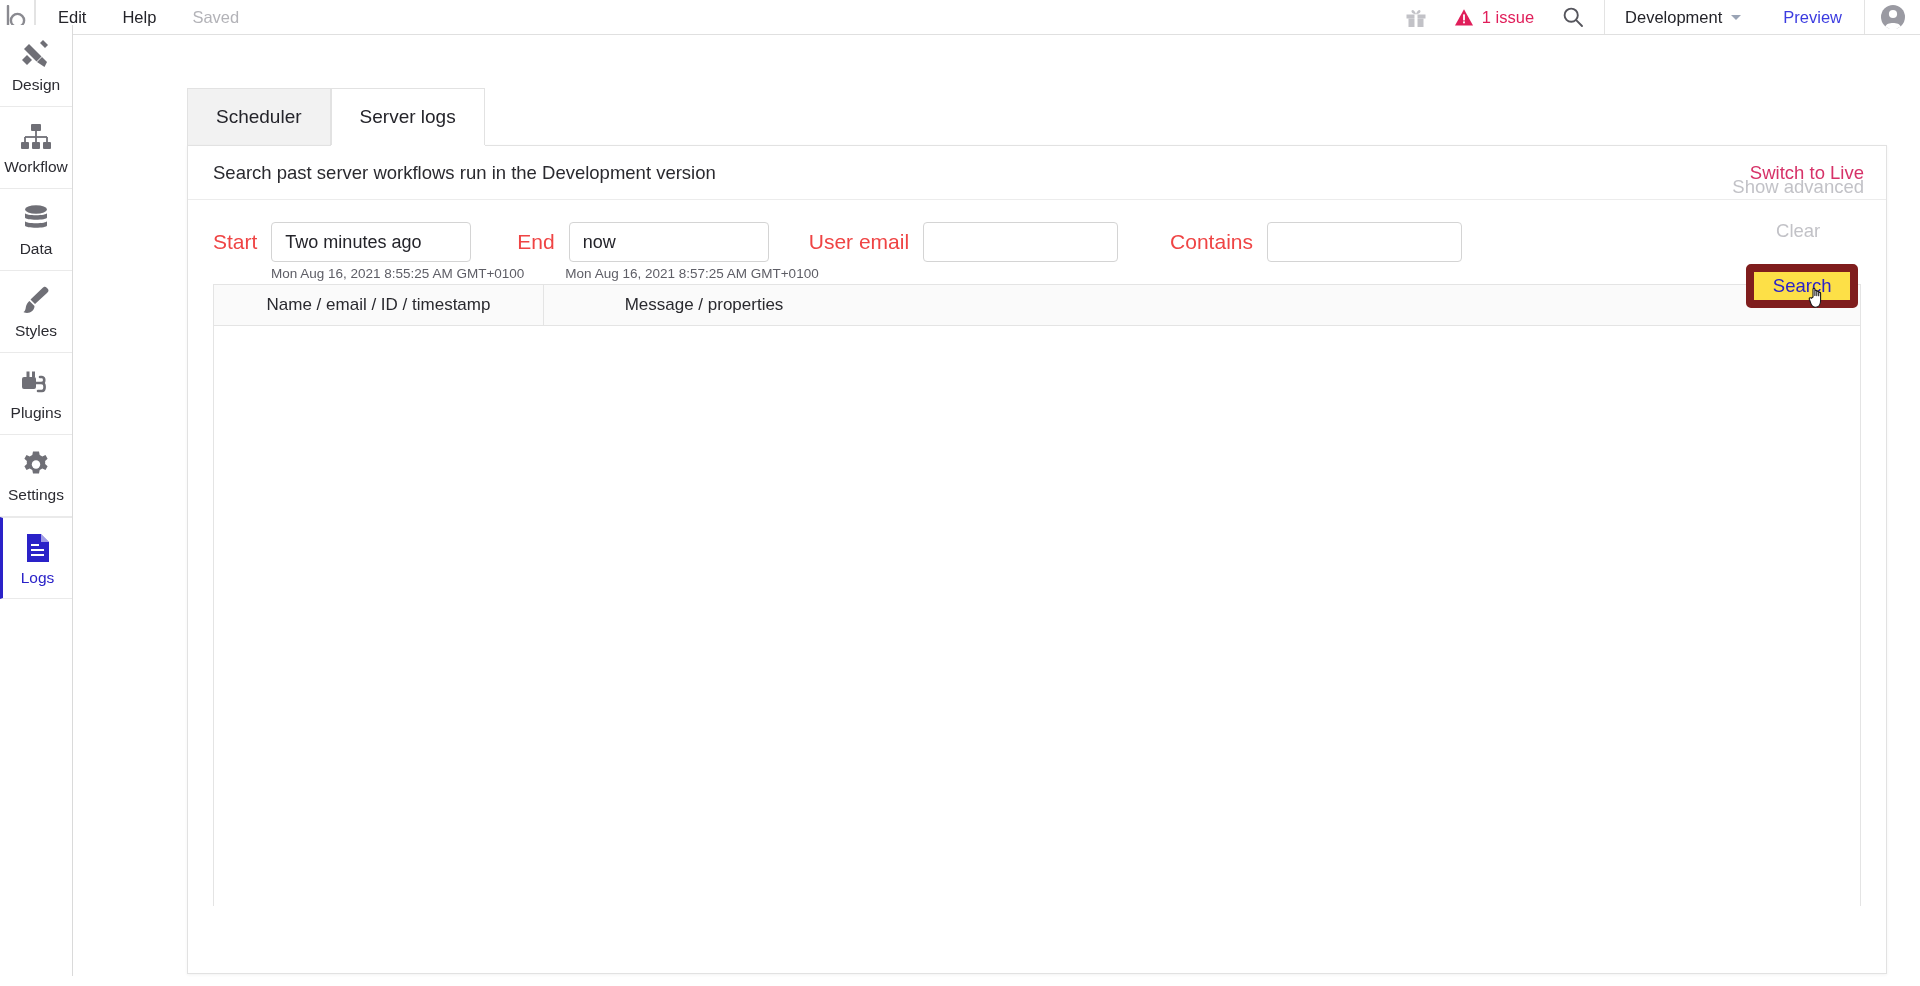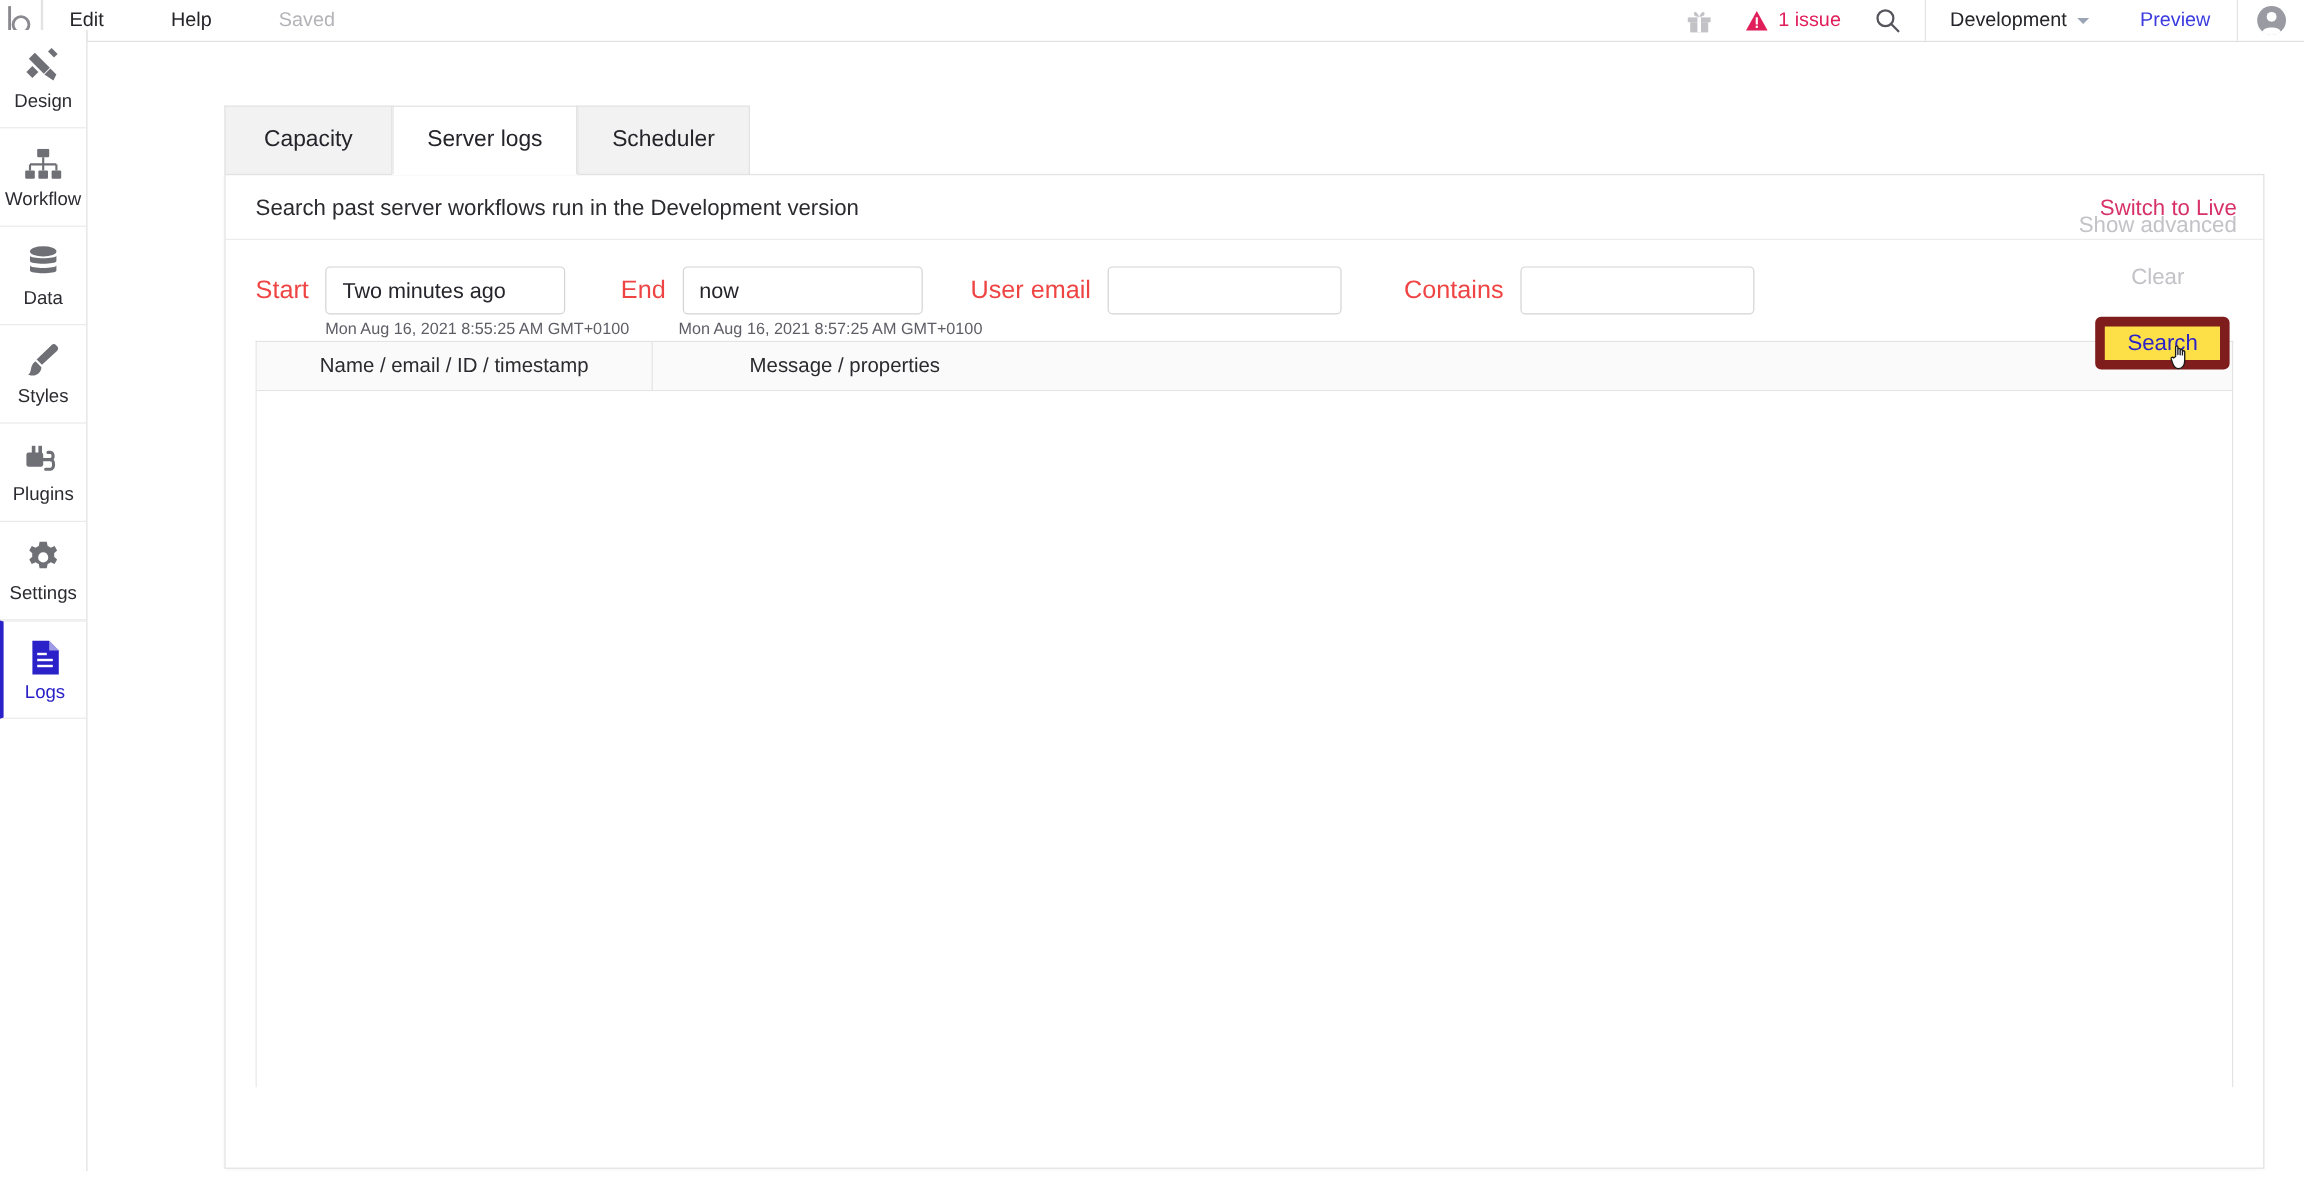--- a/index.html
+++ b/index.html
@@ -40,21 +40,21 @@
   }
   .caret-down {
     width: 0; height: 0;
     border-left: 6px solid transparent;
     border-right: 6px solid transparent;
     border-top: 6px solid #b8b8be;
     margin-left: 8px;
   }
   .topbar-menu {
     display: flex; align-items: center; height: 34px;
-    padding-left: 22px; gap: 56px;
+    padding-left: 22px; gap: 36px;
   }
   .topbar-menu .tb-item {
     font-size: 16.5px; color: #24242a; cursor: pointer; white-space: nowrap;
   }
   .topbar-menu .tb-item.muted { color: #b3b3b8; cursor: default; }
   .topbar-right {
     margin-left: auto; display: flex; align-items: center; height: 34px;
   }
   .gift-icon { margin-right: 26px; cursor: pointer; display: flex; }
   .issue-pill {
@@ -423,27 +423,24 @@
     </span>
     <span class="si-label">Logs</span>
   </div>
 
 </div>
 
 <div class="main">
 
   <div class="tabs-row">
     <div class="tab">
-      <span>Capacity</span>
+      <span>Scheduler</span>
     </div>
     <div class="tab active">
       <span>Server logs</span>
-    </div>
-    <div class="tab">
-      <span>Scheduler</span>
     </div>
   </div>
 
   <div class="panel">
 
     <div class="panel-header">
       <span class="panel-title">Search past server workflows run in the Development version</span>
       <span class="switch-live">Switch to Live</span>
     </div>
 

